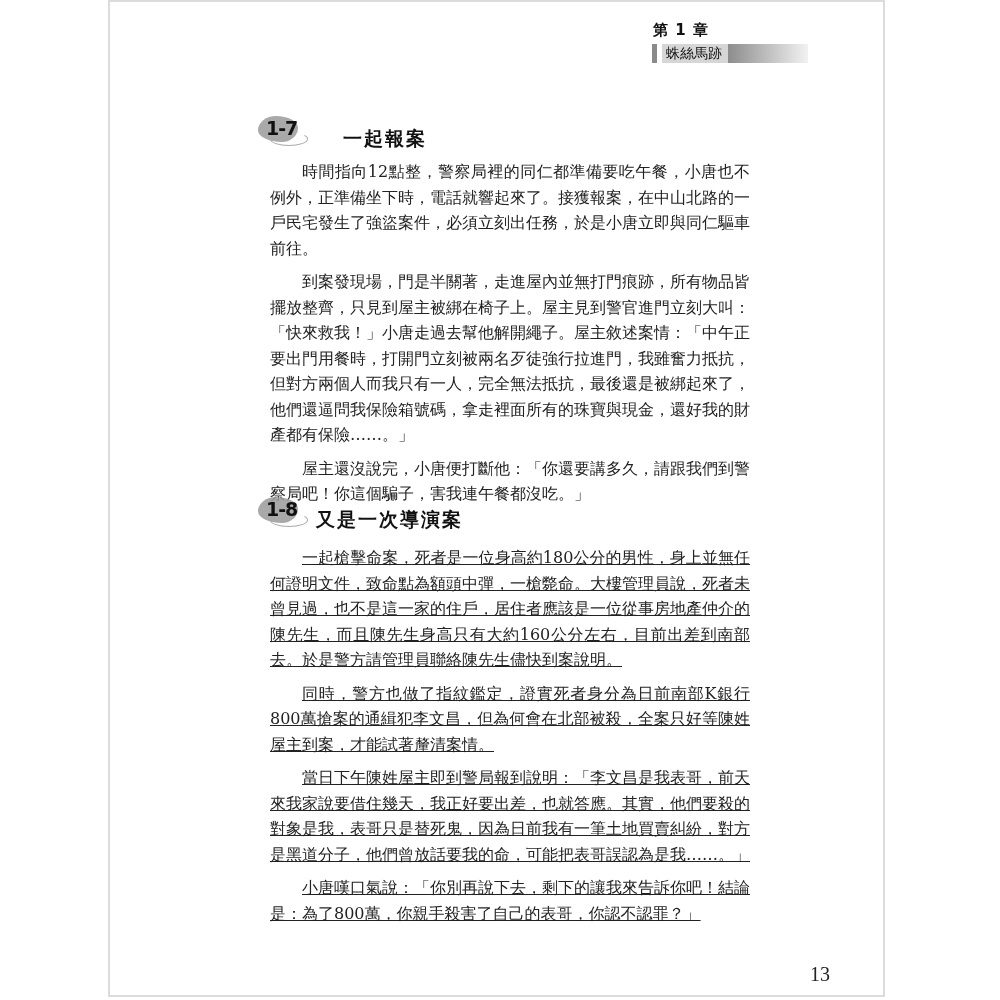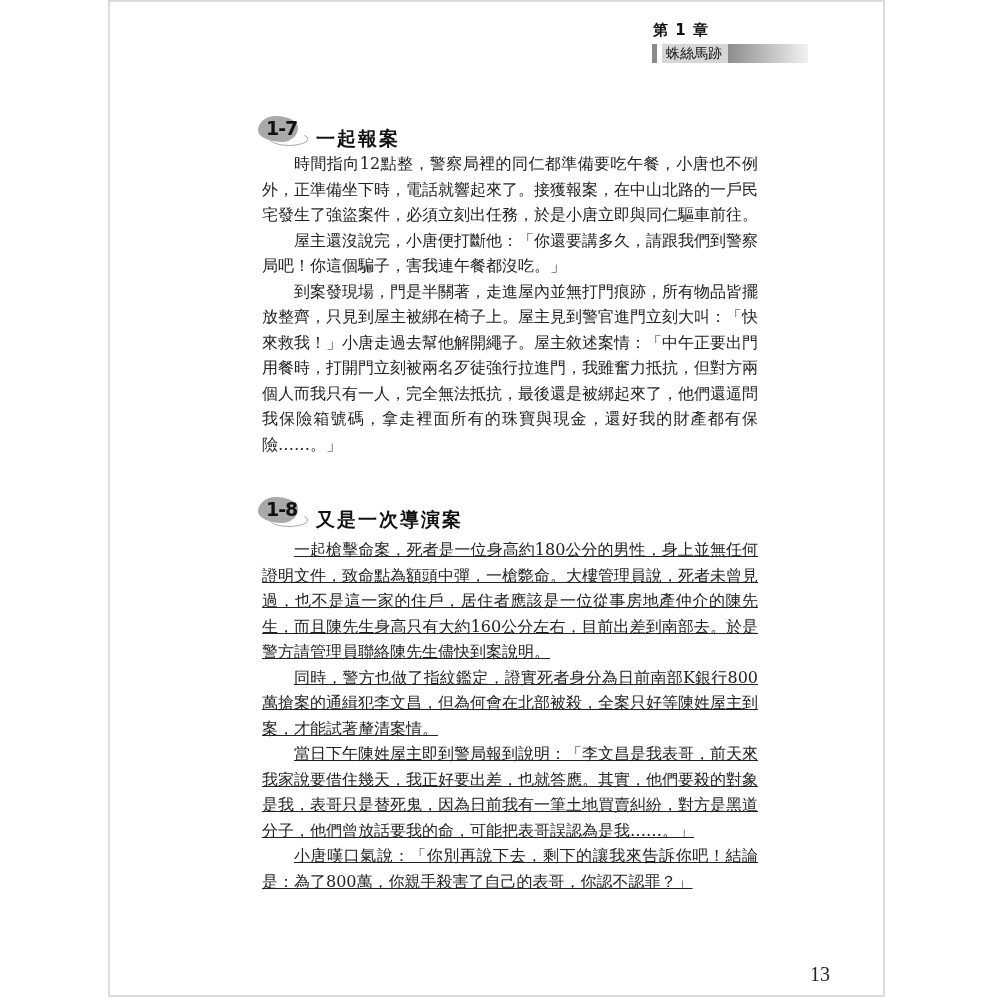--- a/index.html
+++ b/index.html
@@ -56,21 +56,21 @@
     margin-left:8px;
     font-family:"DejaVu Sans", sans-serif; font-weight:bold; font-size:19px; color:#111;
     letter-spacing:2px;
     margin-top:20px;
   }
   .body-text {
     position:absolute; left:262px; width:496px;
     font-family:"DejaVu Serif", serif; font-size:16px; color:#222;
     line-height:25.5px;
   }
-  .body-text p { margin:0; text-indent:2em; text-align:justify; }
+  .body-text p { margin:8px; text-indent:2em; text-align:justify; }
   .body-text p.q {
     font-family:"DejaVu Sans", sans-serif; color:#111;
   }
   .page-number {
     position:absolute; left:810px; top:963px;
     font-family:"Liberation Serif", serif; font-size:20px; color:#222;
   }
 </style>
 </head>
 <body>
@@ -78,33 +78,33 @@
 <div class="page"></div>
 
 <div class="chapter-num">第 1 章</div>
 <div class="chapter-bar">
   <div class="tick"></div>
   <div class="label-bg"></div>
   <div class="grad"></div>
   <div class="title">蛛絲馬跡</div>
 </div>
 
-<div class="section-head" style="top:112px;">
+<div class="section-head" style="top:112px;gap:27px;">
   <div class="badge">
     <div class="blob"></div>
     <div class="swirl"></div>
     <div class="num">1-7</div>
   </div>
   <div class="section-title">一起報案</div>
 </div>
 
 <div class="body-text" style="top:151px;">
   <p>時間指向12點整，警察局裡的同仁都準備要吃午餐，小唐也不例外，正準備坐下時，電話就響起來了。接獲報案，在中山北路的一戶民宅發生了強盜案件，必須立刻出任務，於是小唐立即與同仁驅車前往。</p>
+  <p>到案發現場，門是半關著，走進屋內並無打門痕跡，所有物品皆擺放整齊，只見到屋主被綁在椅子上。屋主見到警官進門立刻大叫：「快來救我！」小唐走過去幫他解開繩子。屋主敘述案情：「中午正要出門用餐時，打開門立刻被兩名歹徒強行拉進門，我雖奮力抵抗，但對方兩個人而我只有一人，完全無法抵抗，最後還是被綁起來了，他們還逼問我保險箱號碼，拿走裡面所有的珠寶與現金，還好我的財產都有保險……。」</p>
   <p>屋主還沒說完，小唐便打斷他：「你還要講多久，請跟我們到警察局吧！你這個騙子，害我連午餐都沒吃。」</p>
-  <p>到案發現場，門是半關著，走進屋內並無打門痕跡，所有物品皆擺放整齊，只見到屋主被綁在椅子上。屋主見到警官進門立刻大叫：「快來救我！」小唐走過去幫他解開繩子。屋主敘述案情：「中午正要出門用餐時，打開門立刻被兩名歹徒強行拉進門，我雖奮力抵抗，但對方兩個人而我只有一人，完全無法抵抗，最後還是被綁起來了，他們還逼問我保險箱號碼，拿走裡面所有的珠寶與現金，還好我的財產都有保險……。」</p>
 </div>
 
 <div class="section-head" style="top:493px;">
   <div class="badge">
     <div class="blob"></div>
     <div class="swirl"></div>
     <div class="num">1-8</div>
   </div>
   <div class="section-title">又是一次導演案</div>
 </div>

